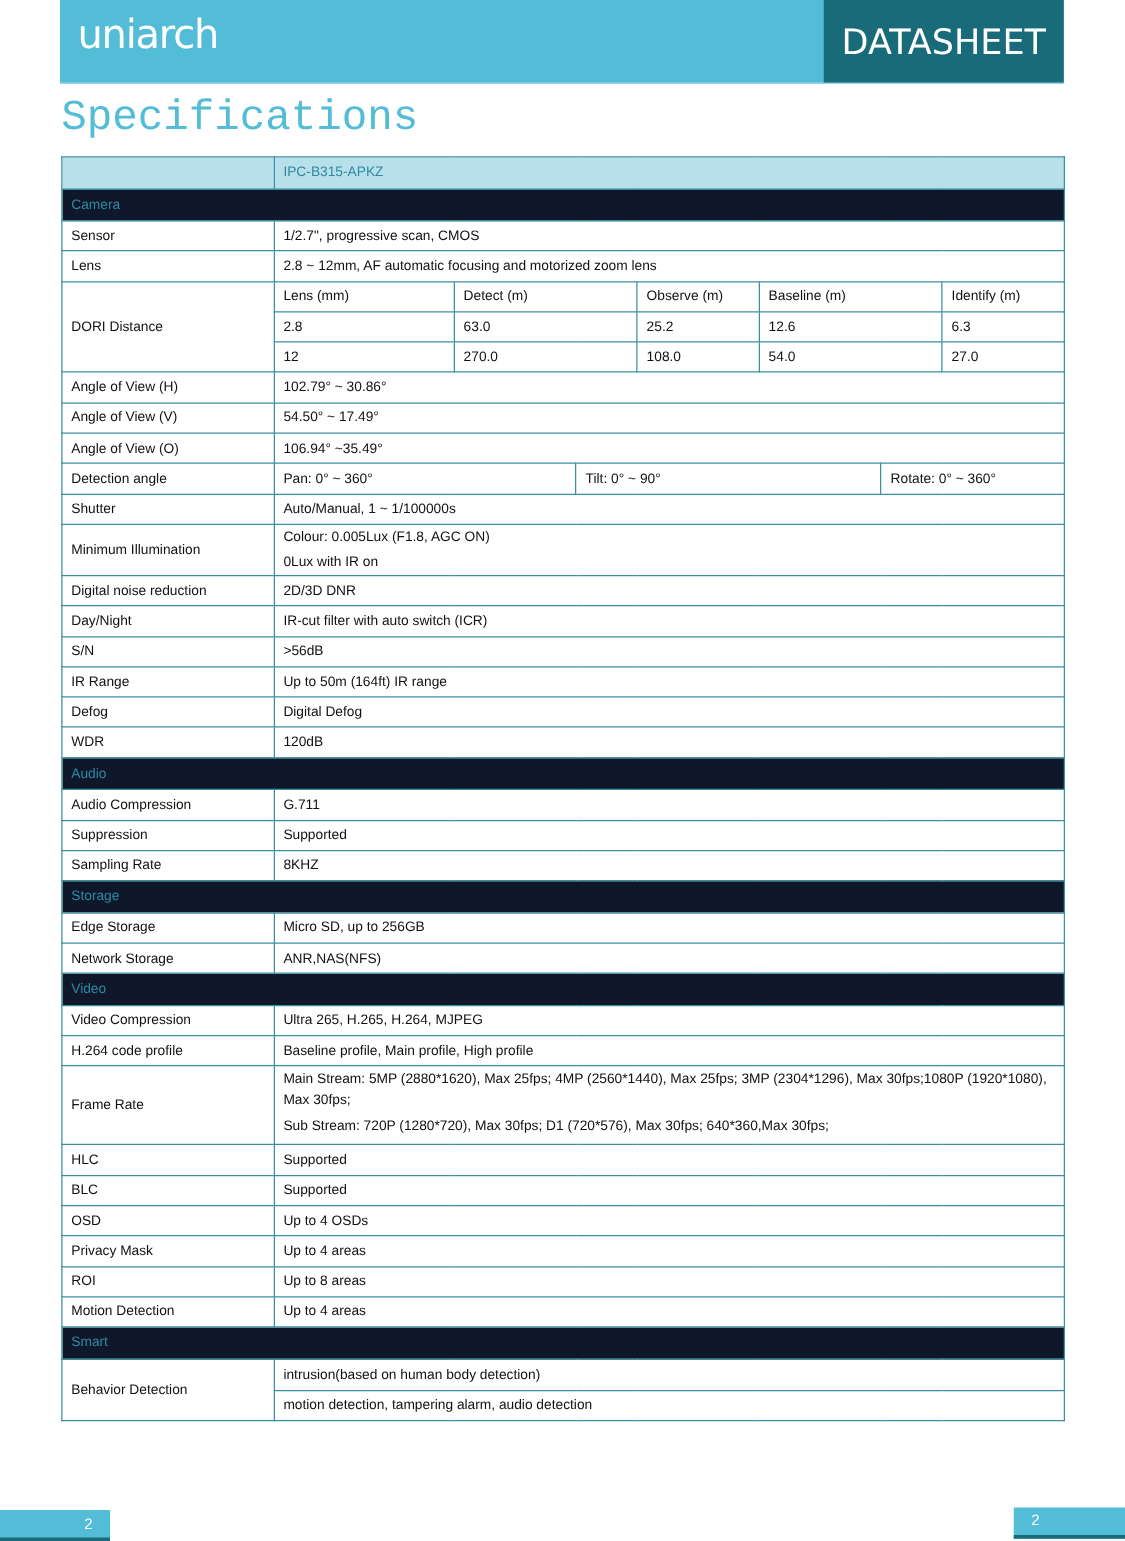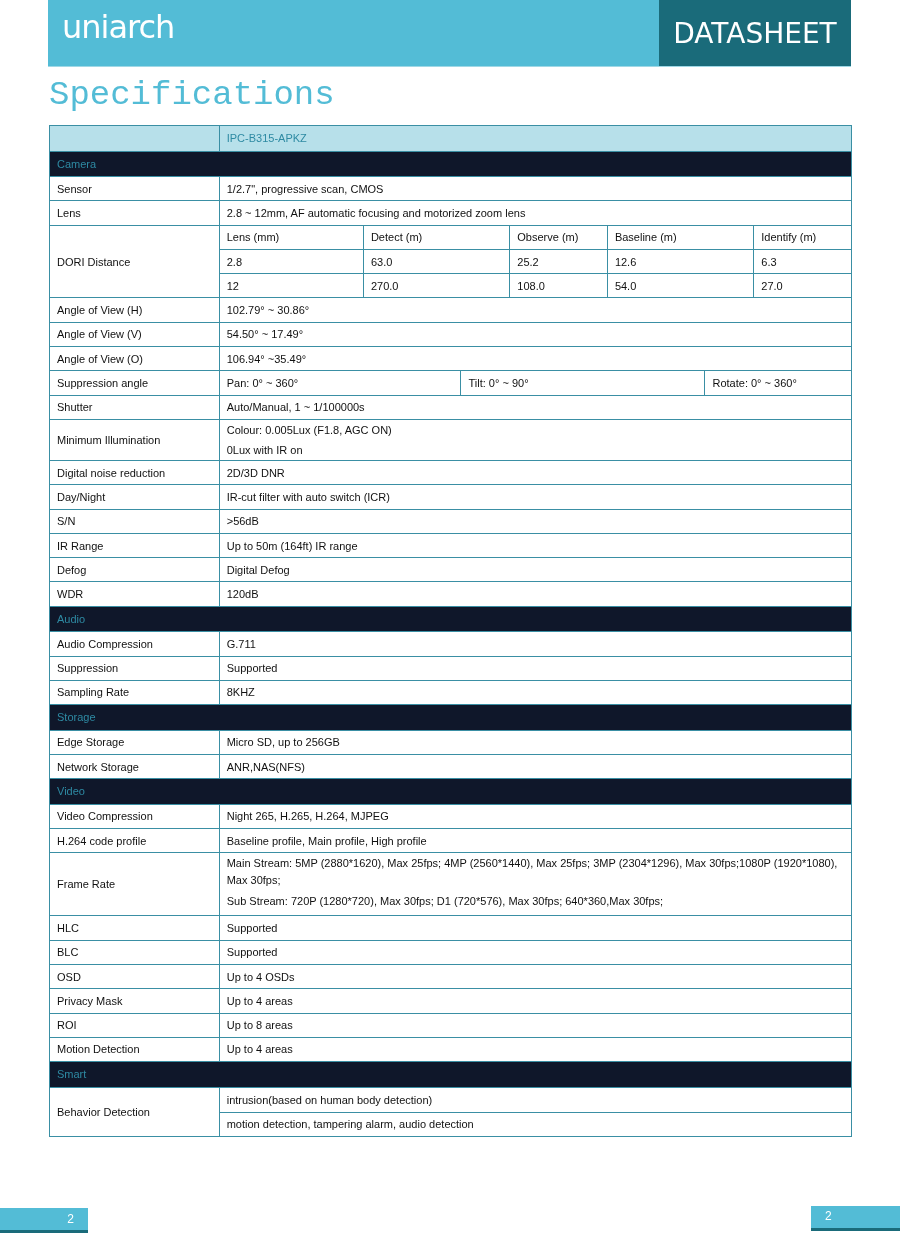--- a/index.html
+++ b/index.html
@@ -80,21 +80,21 @@
       </tr>
   <tr>
         <td>Angle of View (V)</td>
         <td colspan="7">54.50° ~ 17.49°</td>
       </tr>
   <tr>
         <td>Angle of View (O)</td>
         <td colspan="7">106.94° ~35.49°</td>
       </tr>
   <tr>
-    <td>Suppression angle</td>
+    <td>Detection angle</td>
     <td colspan="2">Pan: 0° ~ 360°</td>
     <td colspan="3">Tilt: 0° ~ 90°</td>
     <td colspan="2">Rotate: 0° ~ 360°</td>
   </tr>
   <tr>
         <td>Shutter</td>
         <td colspan="7">Auto/Manual, 1 ~ 1/100000s</td>
       </tr>
   <tr>
         <td>Minimum Illumination</td>
@@ -154,21 +154,21 @@
   <tr>
         <td>Network Storage</td>
         <td colspan="7">ANR,NAS(NFS)</td>
       </tr>
 
   <tr class="sec">
         <td colspan="8">Video</td>
       </tr>
   <tr>
         <td>Video Compression</td>
-        <td colspan="7">Night 265, H.265, H.264, MJPEG</td>
+        <td colspan="7">Ultra 265, H.265, H.264, MJPEG</td>
       </tr>
   <tr>
         <td>H.264 code profile</td>
         <td colspan="7">Baseline profile, Main profile, High profile</td>
       </tr>
   <tr>
         <td>Frame Rate</td>
         <td colspan="7" class="multi" style="padding-top:2px;padding-bottom:2px;">
           <div style="line-height:17px;">Main Stream: 5MP (2880*1620), Max 25fps; 4MP (2560*1440), Max 25fps; 3MP (2304*1296), Max 30fps;1080P (1920*1080), Max 30fps;</div>
           <div style="line-height:24px;">Sub Stream: 720P (1280*720), Max 30fps; D1 (720*576), Max 30fps; 640*360,Max 30fps;</div>

